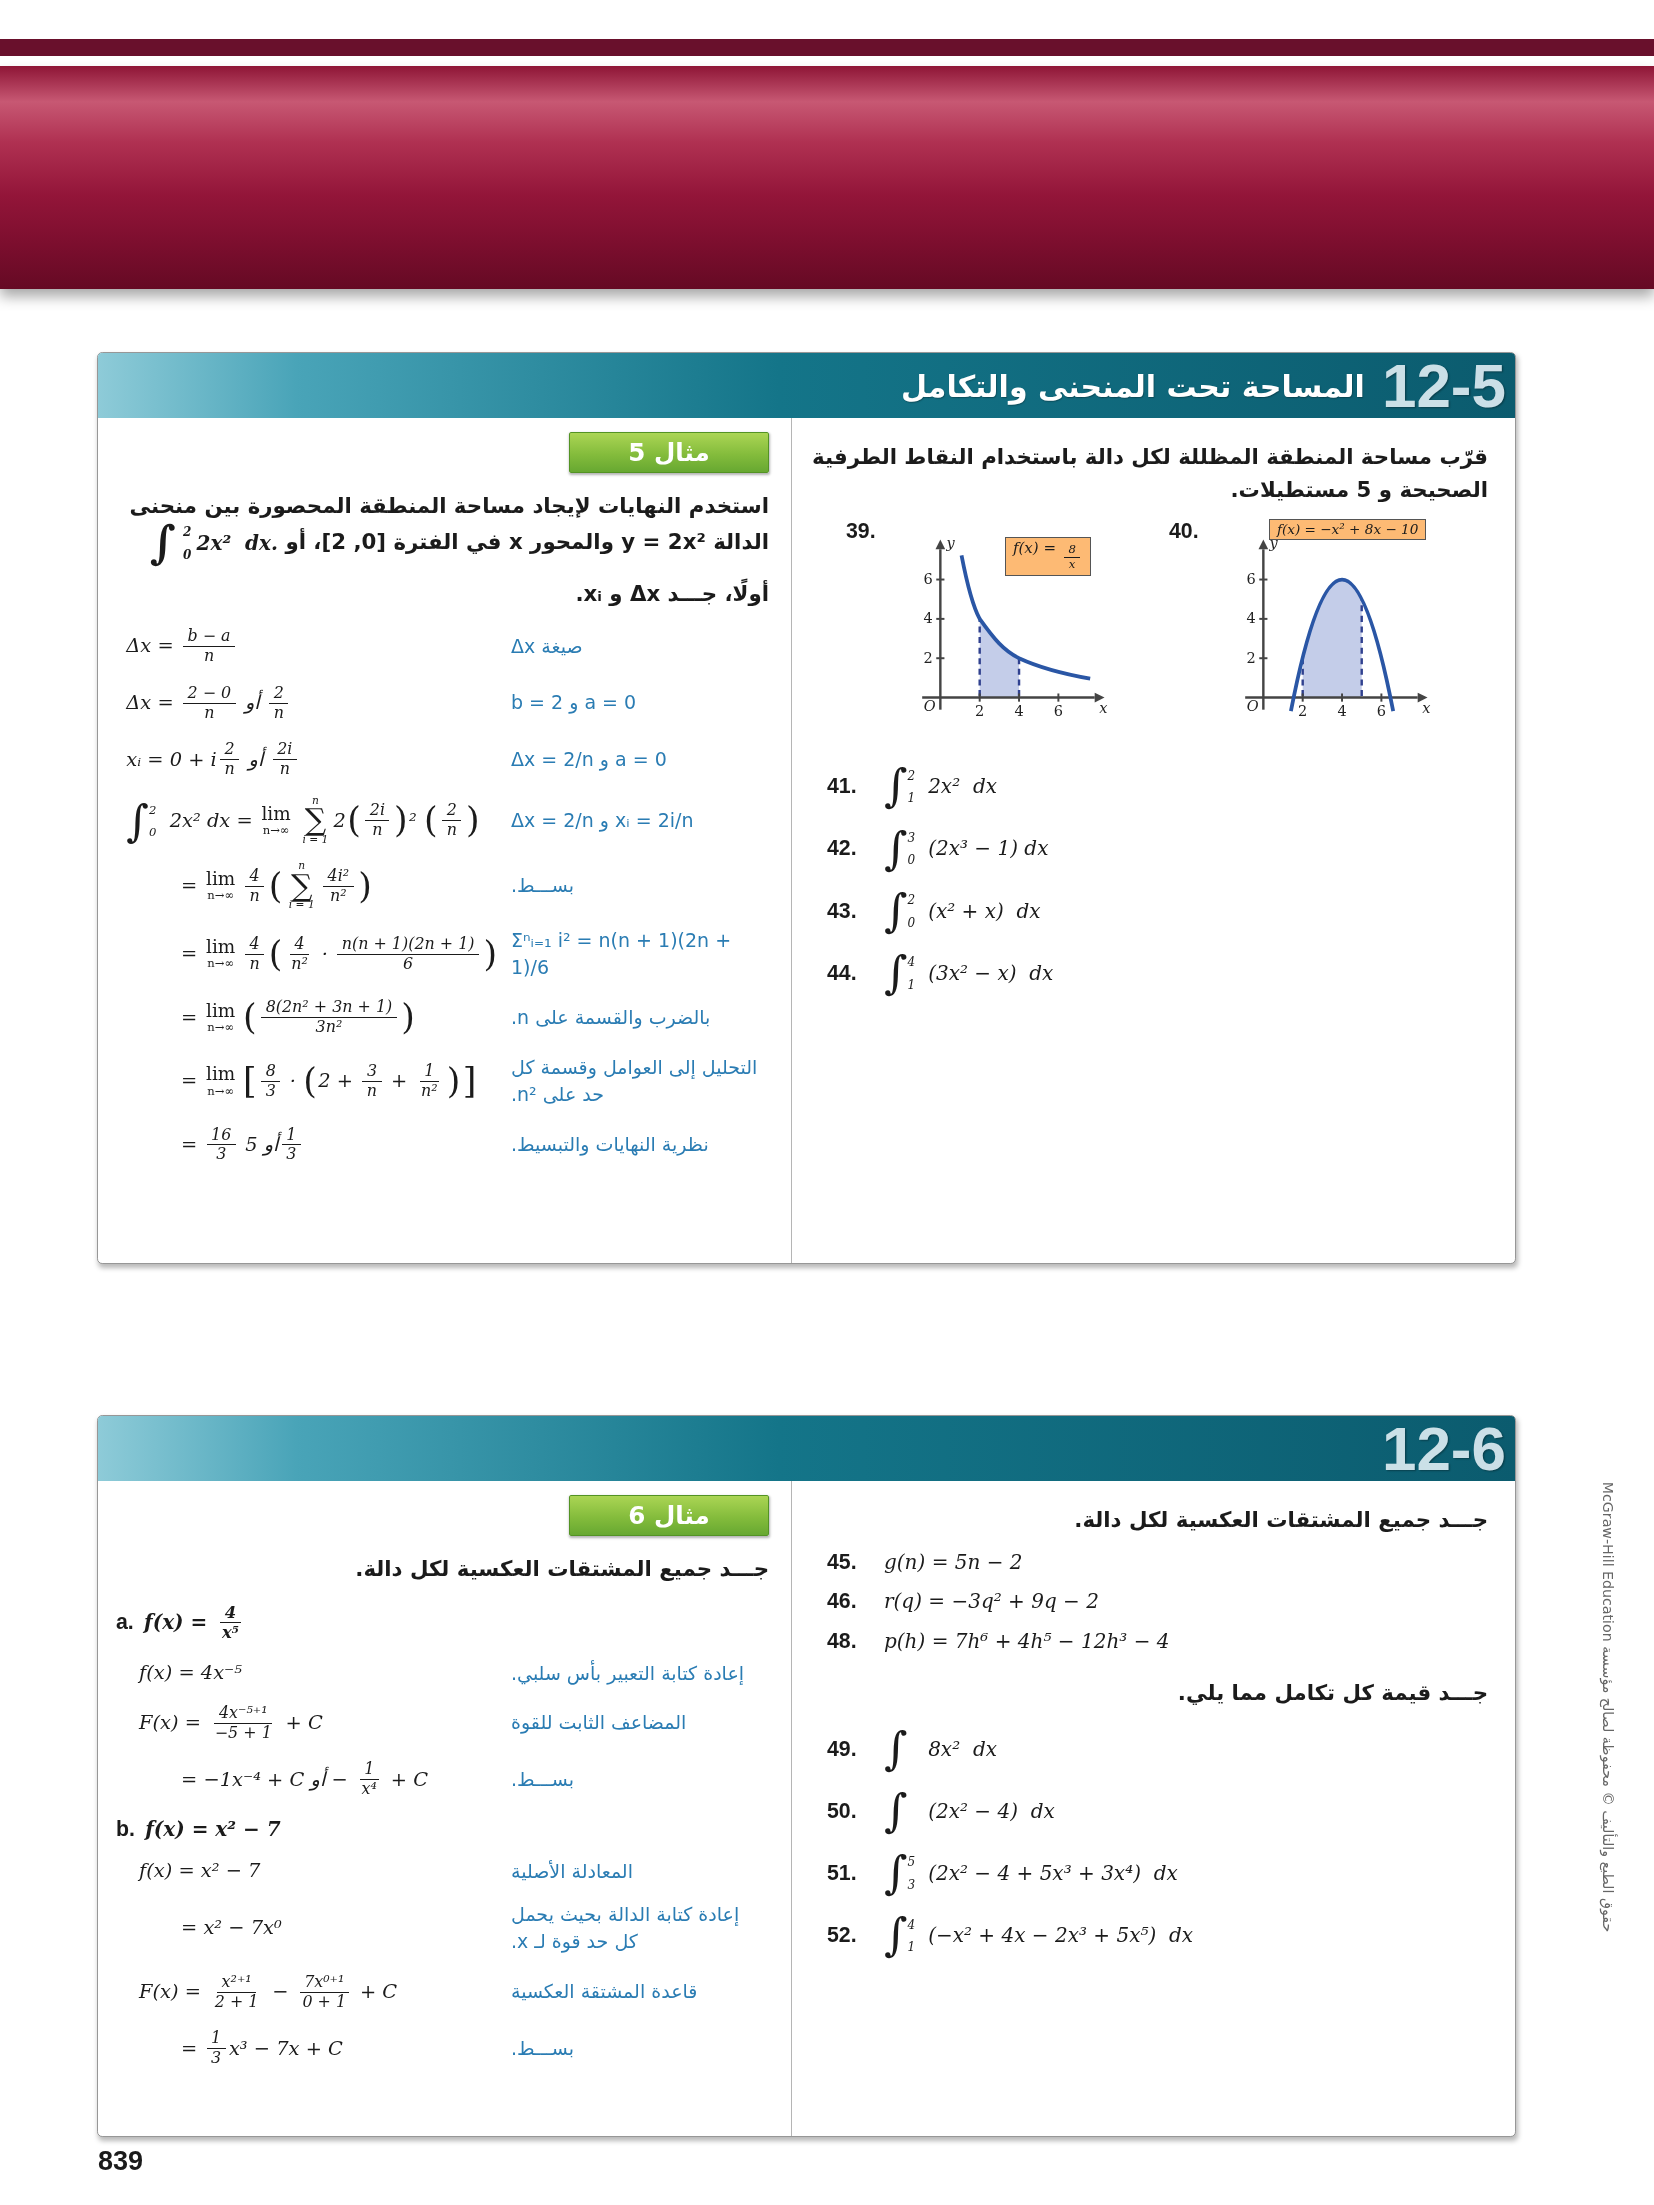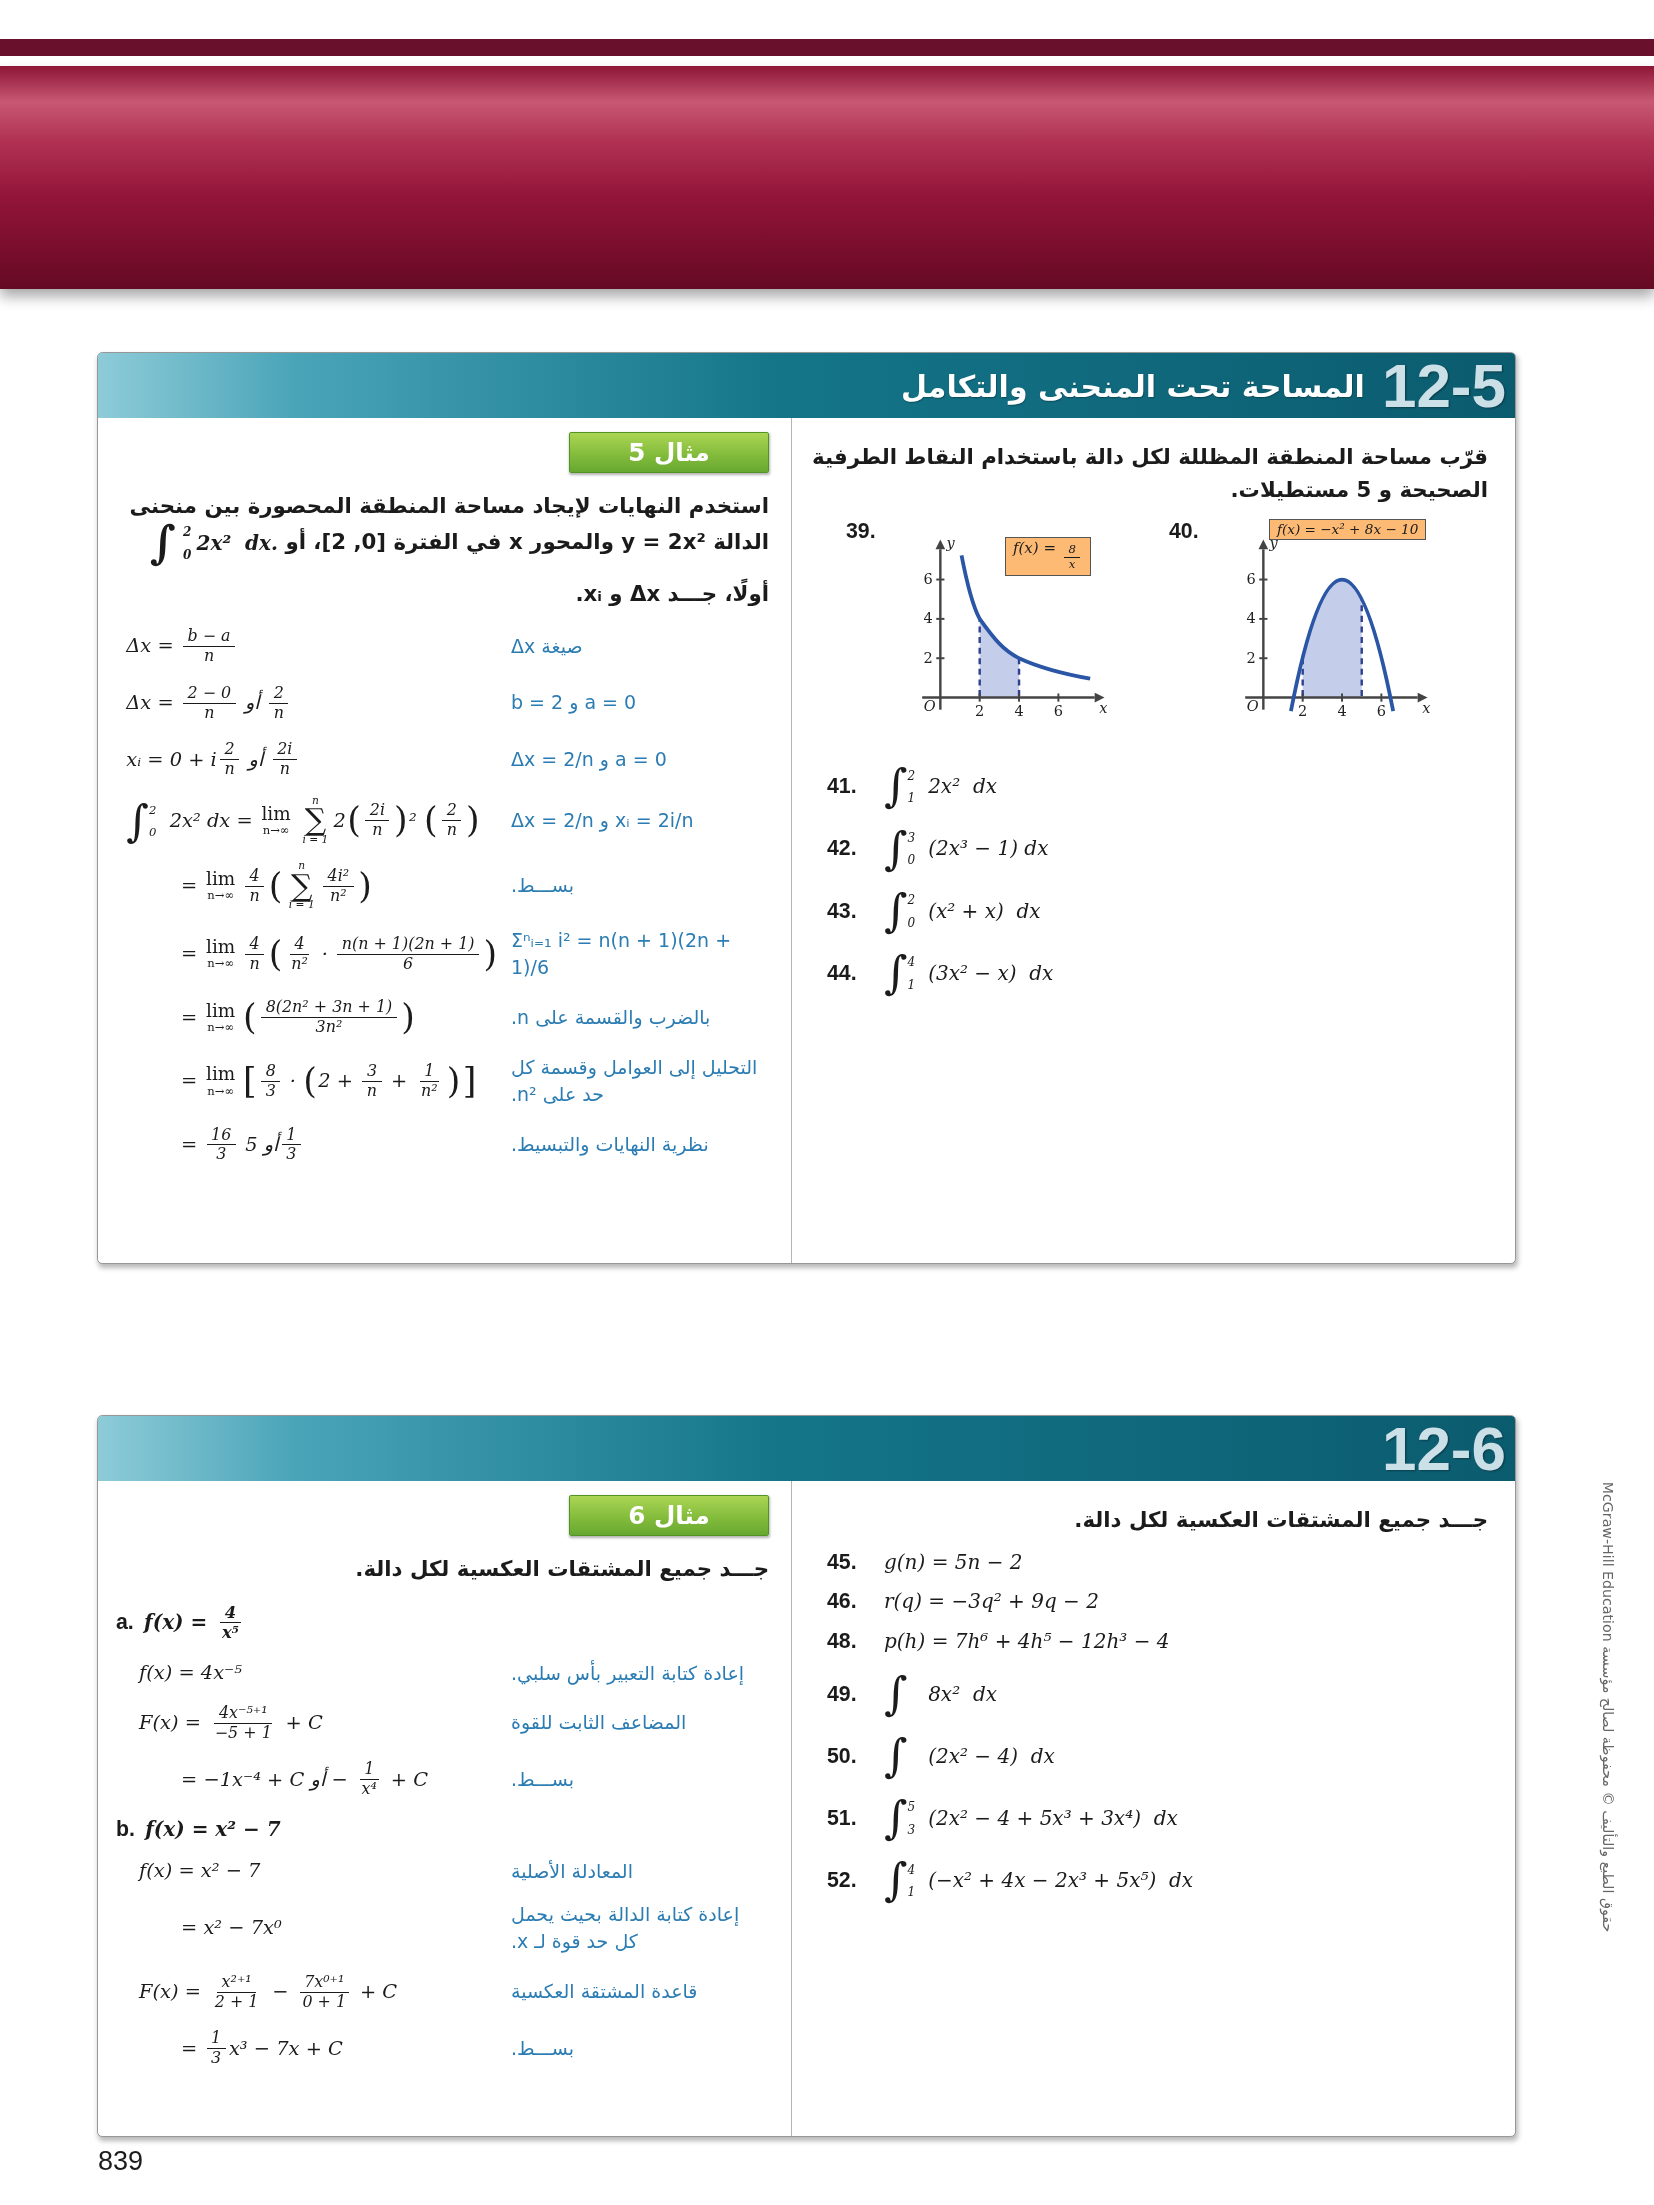--- a/index.html
+++ b/index.html
@@ -90,21 +90,21 @@
   .tick { stroke:#444; stroke-width:1.3; }
   .curve { stroke:#2a56a5; stroke-width:2.5; fill:none; }
   .dash  { stroke:#30418f; stroke-width:1.6; stroke-dasharray:4 3; fill:none; }
   .shade { fill:#c4cde9; }
   .gsvg text { font-family:"DejaVu Serif", serif; font-size:9.6px; fill:#222; }
   .gsvg .it { font-style:italic; }
 
   
   .credit-vert { position:absolute; top:1699px; right:-238px; width:569px;
                  transform:rotate(90deg); font-size:14.2px; color:#666; text-align:center; direction:rtl; }
-  .page-number { position:absolute; left:98px; top:2146px; font-size:27px; font-weight:normal;
+  .page-number { position:absolute; left:98px; top:2146px; font-size:27px; font-weight:bold;
                  font-family:"Liberation Sans", sans-serif; direction:ltr; }
 </style>
 </head>
 <body>
 
 <div class="page">
 
   <div class="banner">
     <div class="thin"></div>
     <div class="band"></div>
@@ -474,20 +474,21 @@
               <span class="mt">r(q) = −3q² + 9q − 2</span>
             </span>
         </div>
         <div class="prob prob-fn">
           <span class="pnum">48.</span>
           <span class="math">
               <span class="mt">p(h) = 7h⁶ + 4h⁵ − 12h³ − 4</span>
             </span>
         </div>
 
+        <p class="ar intro" style="margin-top:22px">جـــد قيمة كل تكامل مما يلي.</p>
 
         <div class="prob">
           <span class="pnum">49.</span>
           <span class="math">
               <span class="intg">
                 <span class="isign">∫</span>
                 <span class="ibounds">
                   <span class="iu"></span>
                   <span class="il"></span>
                 </span>

